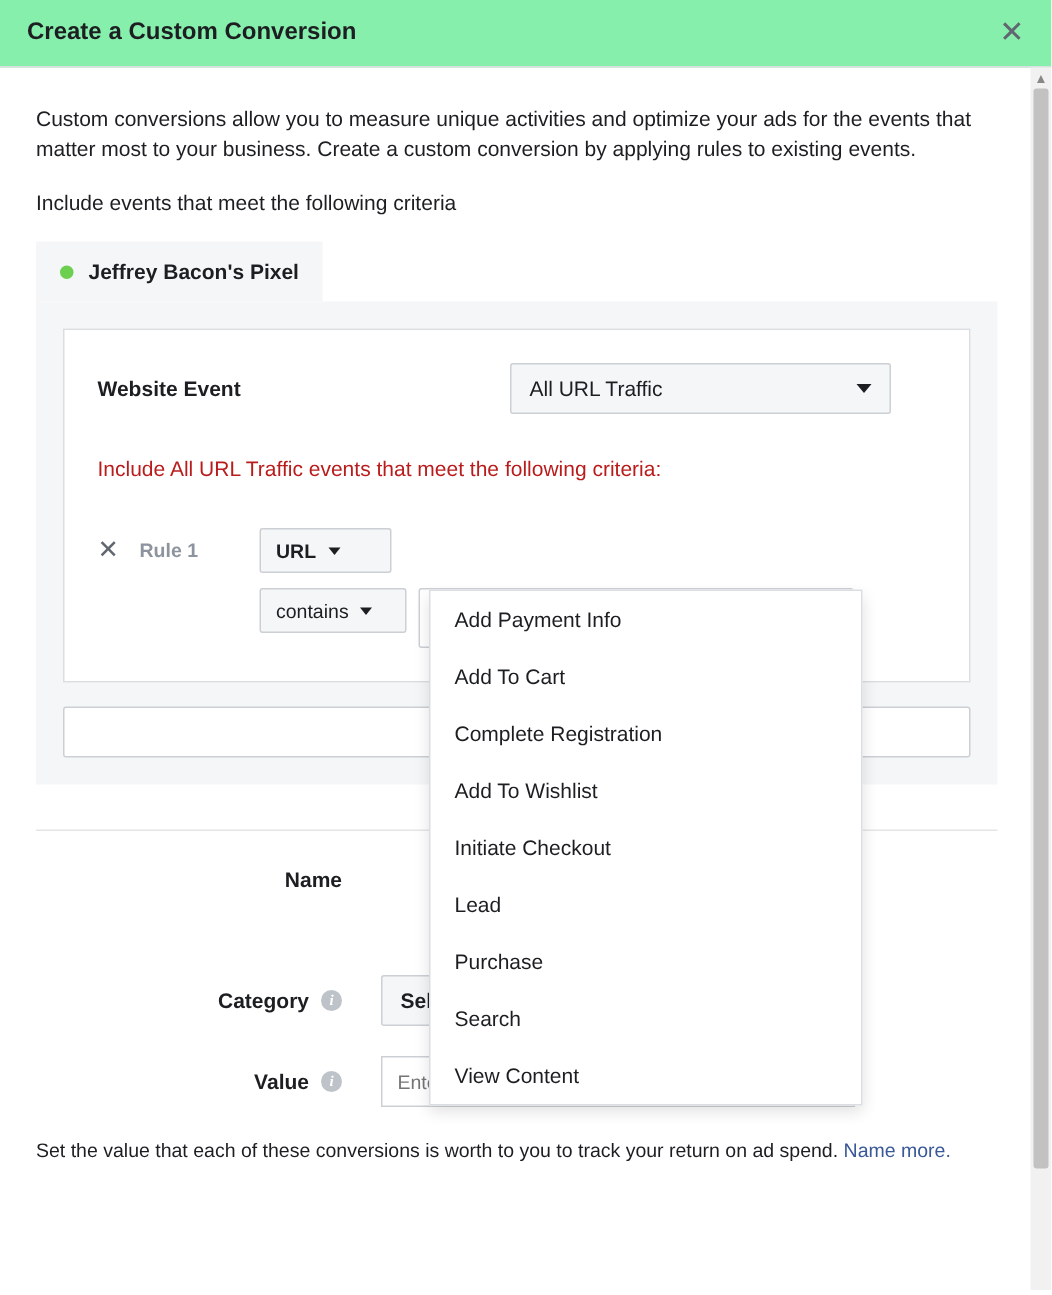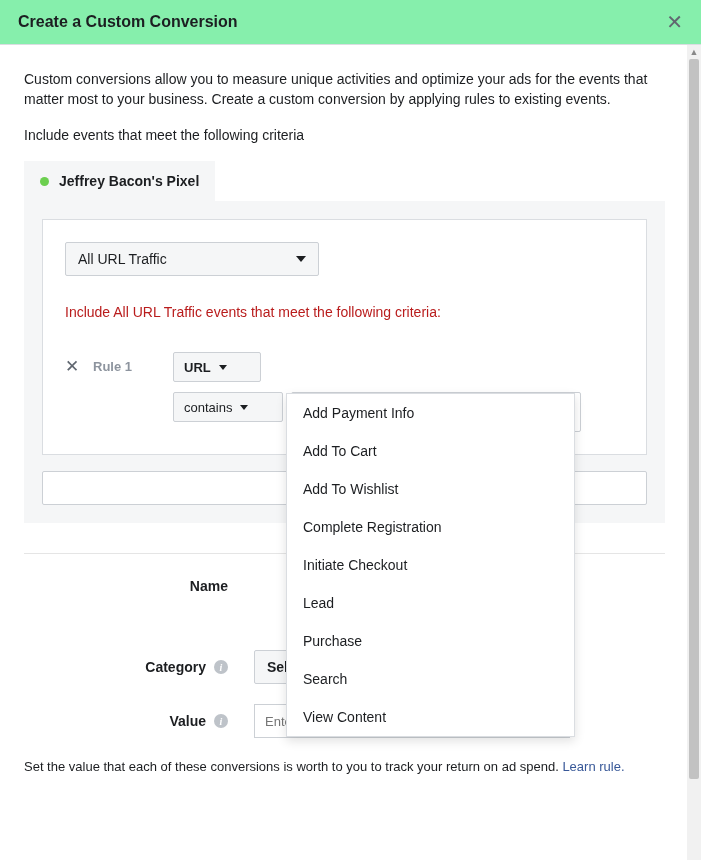--- a/index.html
+++ b/index.html
@@ -177,21 +177,21 @@
       padding: 0 10px;
       gap: 8px;
       font-size: 13px;
       font-weight: bold;
       color: #1c1e21;
       cursor: pointer;
     }
     .url-select { width: 88px; }
     .rule-body { display: flex; flex-direction: column; gap: 10px; }
     .contains-row { display: flex; gap: 8px; }
-    .contains-select { width: 110px; font-weight: normal; }
+    .contains-select { width: 98px; font-weight: normal; }
     .url-input {
       border: 1px solid #ccd0d5;
       background: #fff;
       border-radius: 2px;
       height: 40px;
       width: 290px;
       padding: 0 10px;
       font-size: 13px;
     }
     .add-rule-btn {
@@ -294,20 +294,21 @@
     <div class="pixel-tab-row">
       <div class="pixel-tab">
         <span class="pixel-dot"></span>
         <span class="pixel-name">Jeffrey Bacon's Pixel</span>
       </div>
     </div>
 
     <div class="gray-panel">
       <div class="white-card">
         <div class="row we-row">
+          <div class="we-label">Website Event</div>
           <div class="select-box we-select">
             <span>All URL Traffic</span>
             <span class="caret"></span>
           </div>
         </div>
         <p class="sub-criteria">Include All URL Traffic events that meet the following criteria:</p>
 
         <div class="rule-row">
           <span class="remove-x">✕</span>
           <span class="rule-label">Rule 1</span>
@@ -350,28 +351,28 @@
 
     <div class="form-row">
       <div class="form-label-wrap">
         <span class="form-label">Value</span>
         <span class="info-icon">i</span>
       </div>
       <input class="name-input" placeholder="Enter a conversion value (optional)" style="">
     </div>
 
     <p class="footer-text">
-      <span>Set the value that each of these conversions is worth to you to track your return on ad spend. </span><span class="learn-more">Learn rule.</span>
+      <span>Set the value that each of these conversions is worth to you to track your return on ad spend. </span><span class="learn-more">Name more.</span>
     </p>
   </div>
 </div>
 
 <div class="dropdown-menu">
   <div class="dropdown-item">Add Payment Info</div>
   <div class="dropdown-item">Add To Cart</div>
+  <div class="dropdown-item">Complete Registration</div>
   <div class="dropdown-item">Add To Wishlist</div>
-  <div class="dropdown-item">Complete Registration</div>
   <div class="dropdown-item">Initiate Checkout</div>
   <div class="dropdown-item">Lead</div>
   <div class="dropdown-item">Purchase</div>
   <div class="dropdown-item">Search</div>
   <div class="dropdown-item">View Content</div>
 </div>
 
 </body></html>

